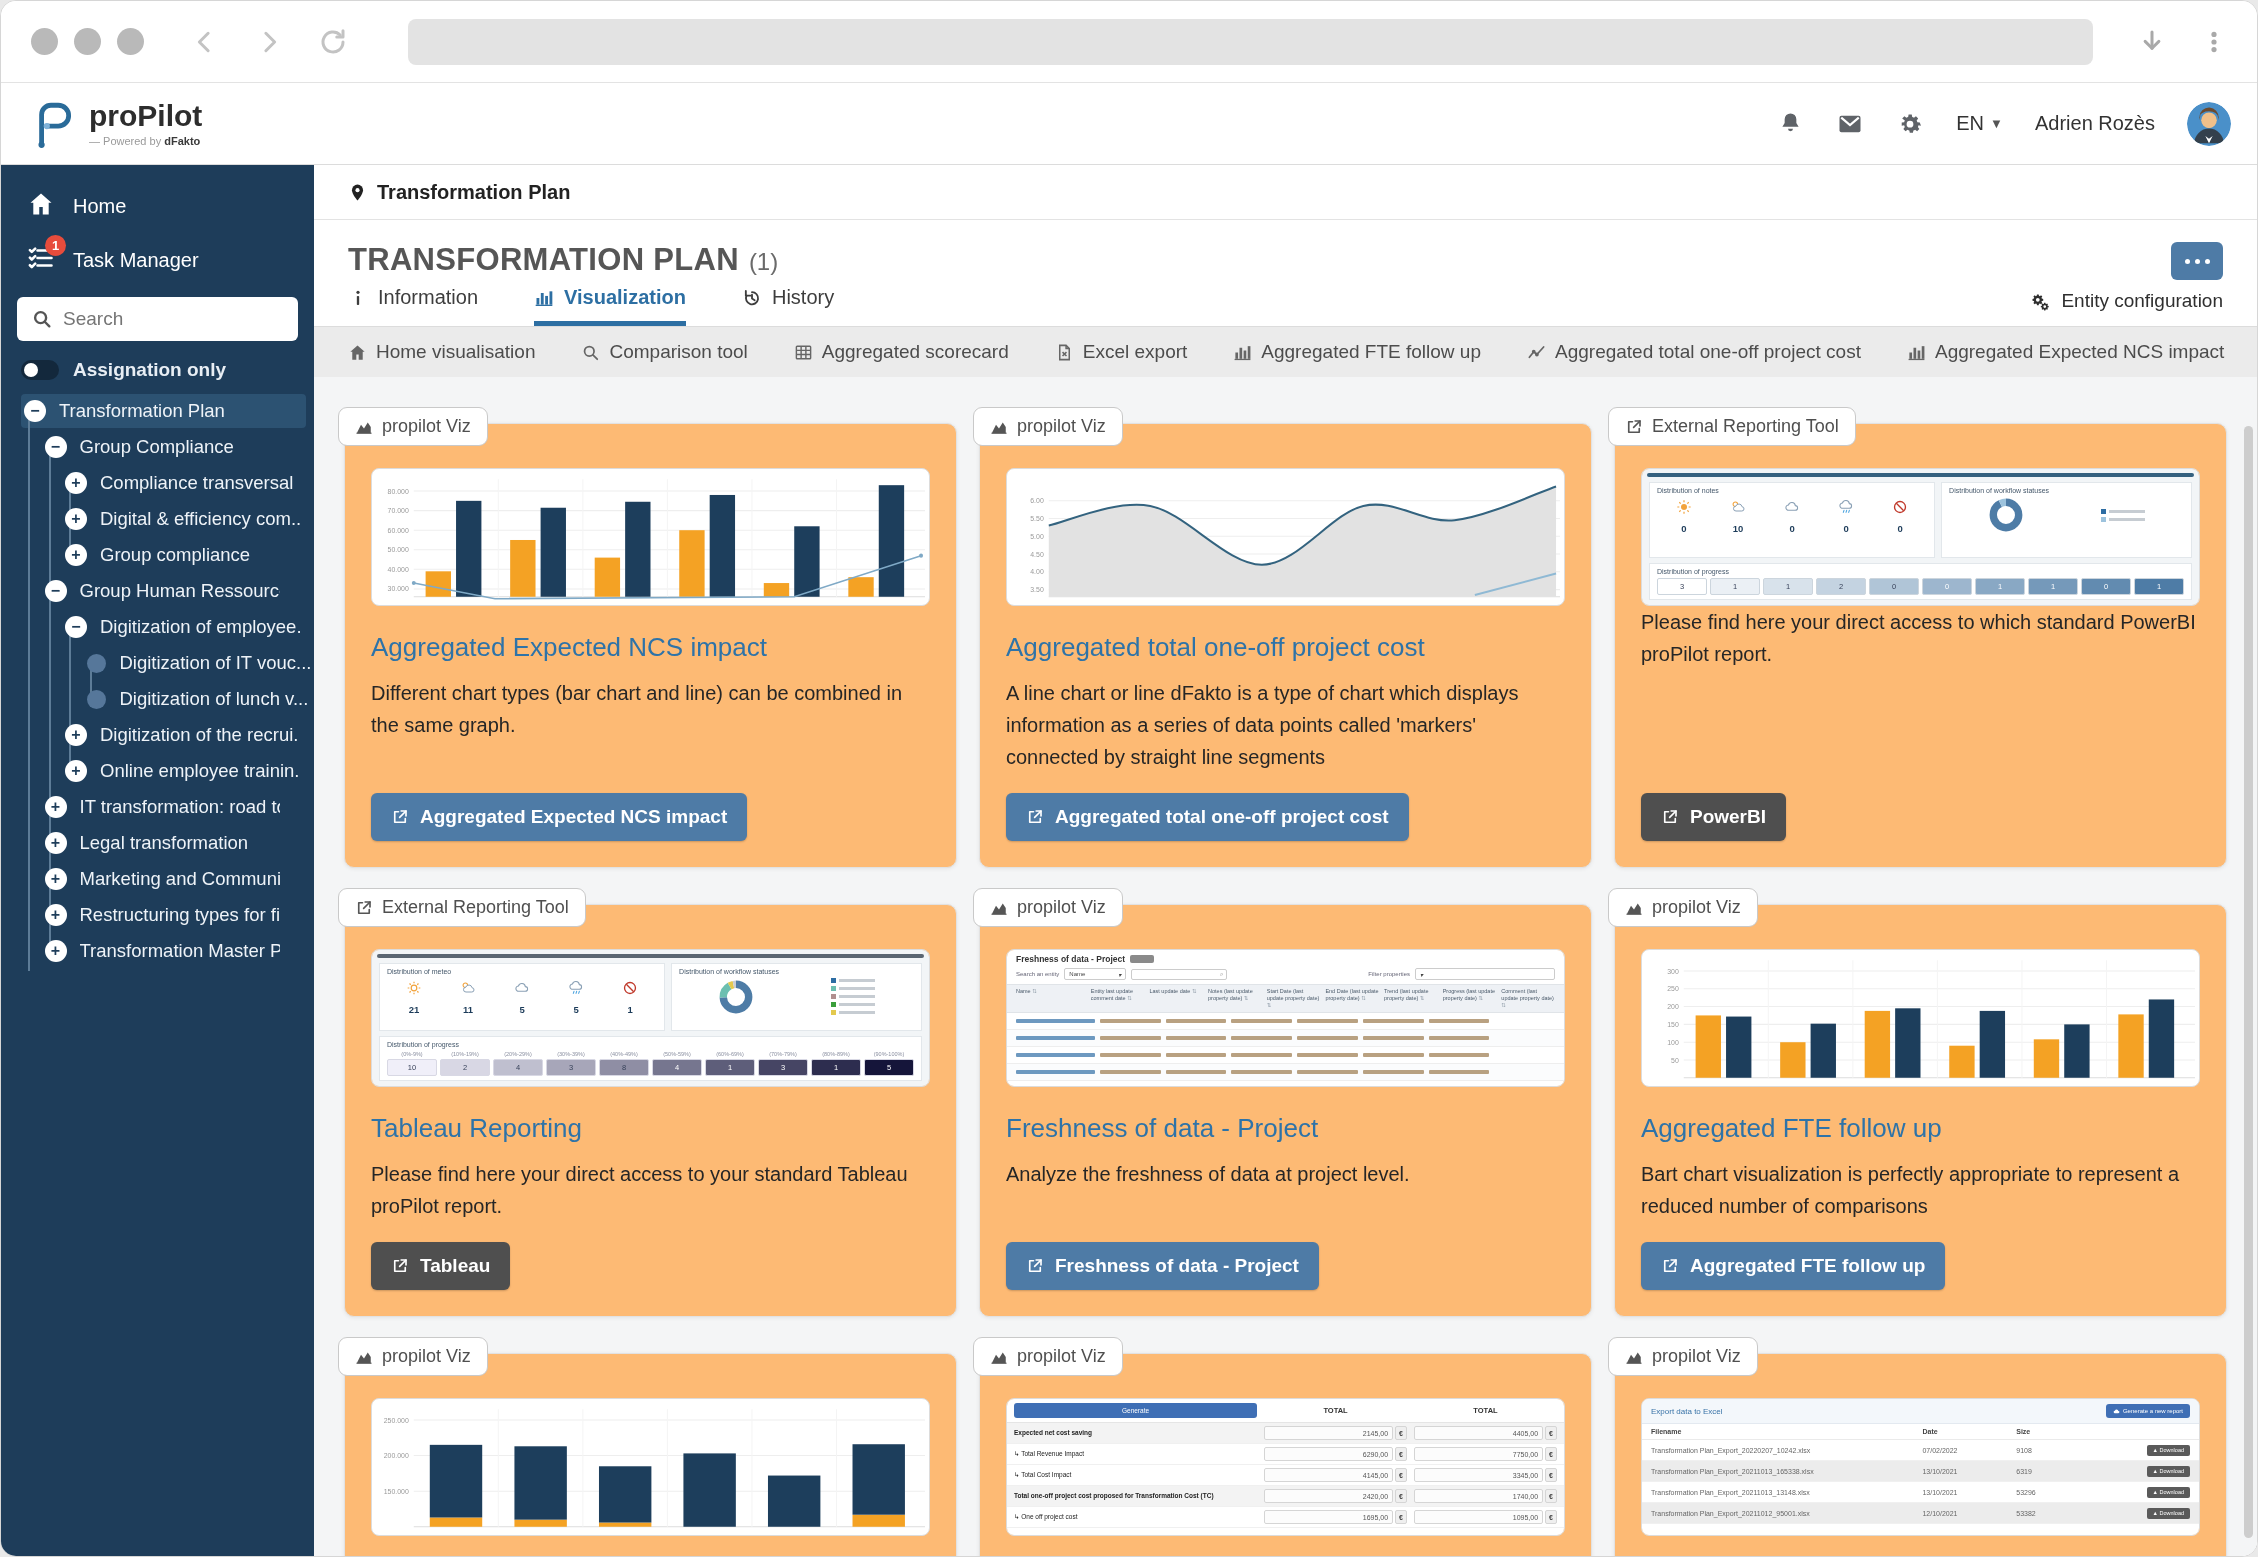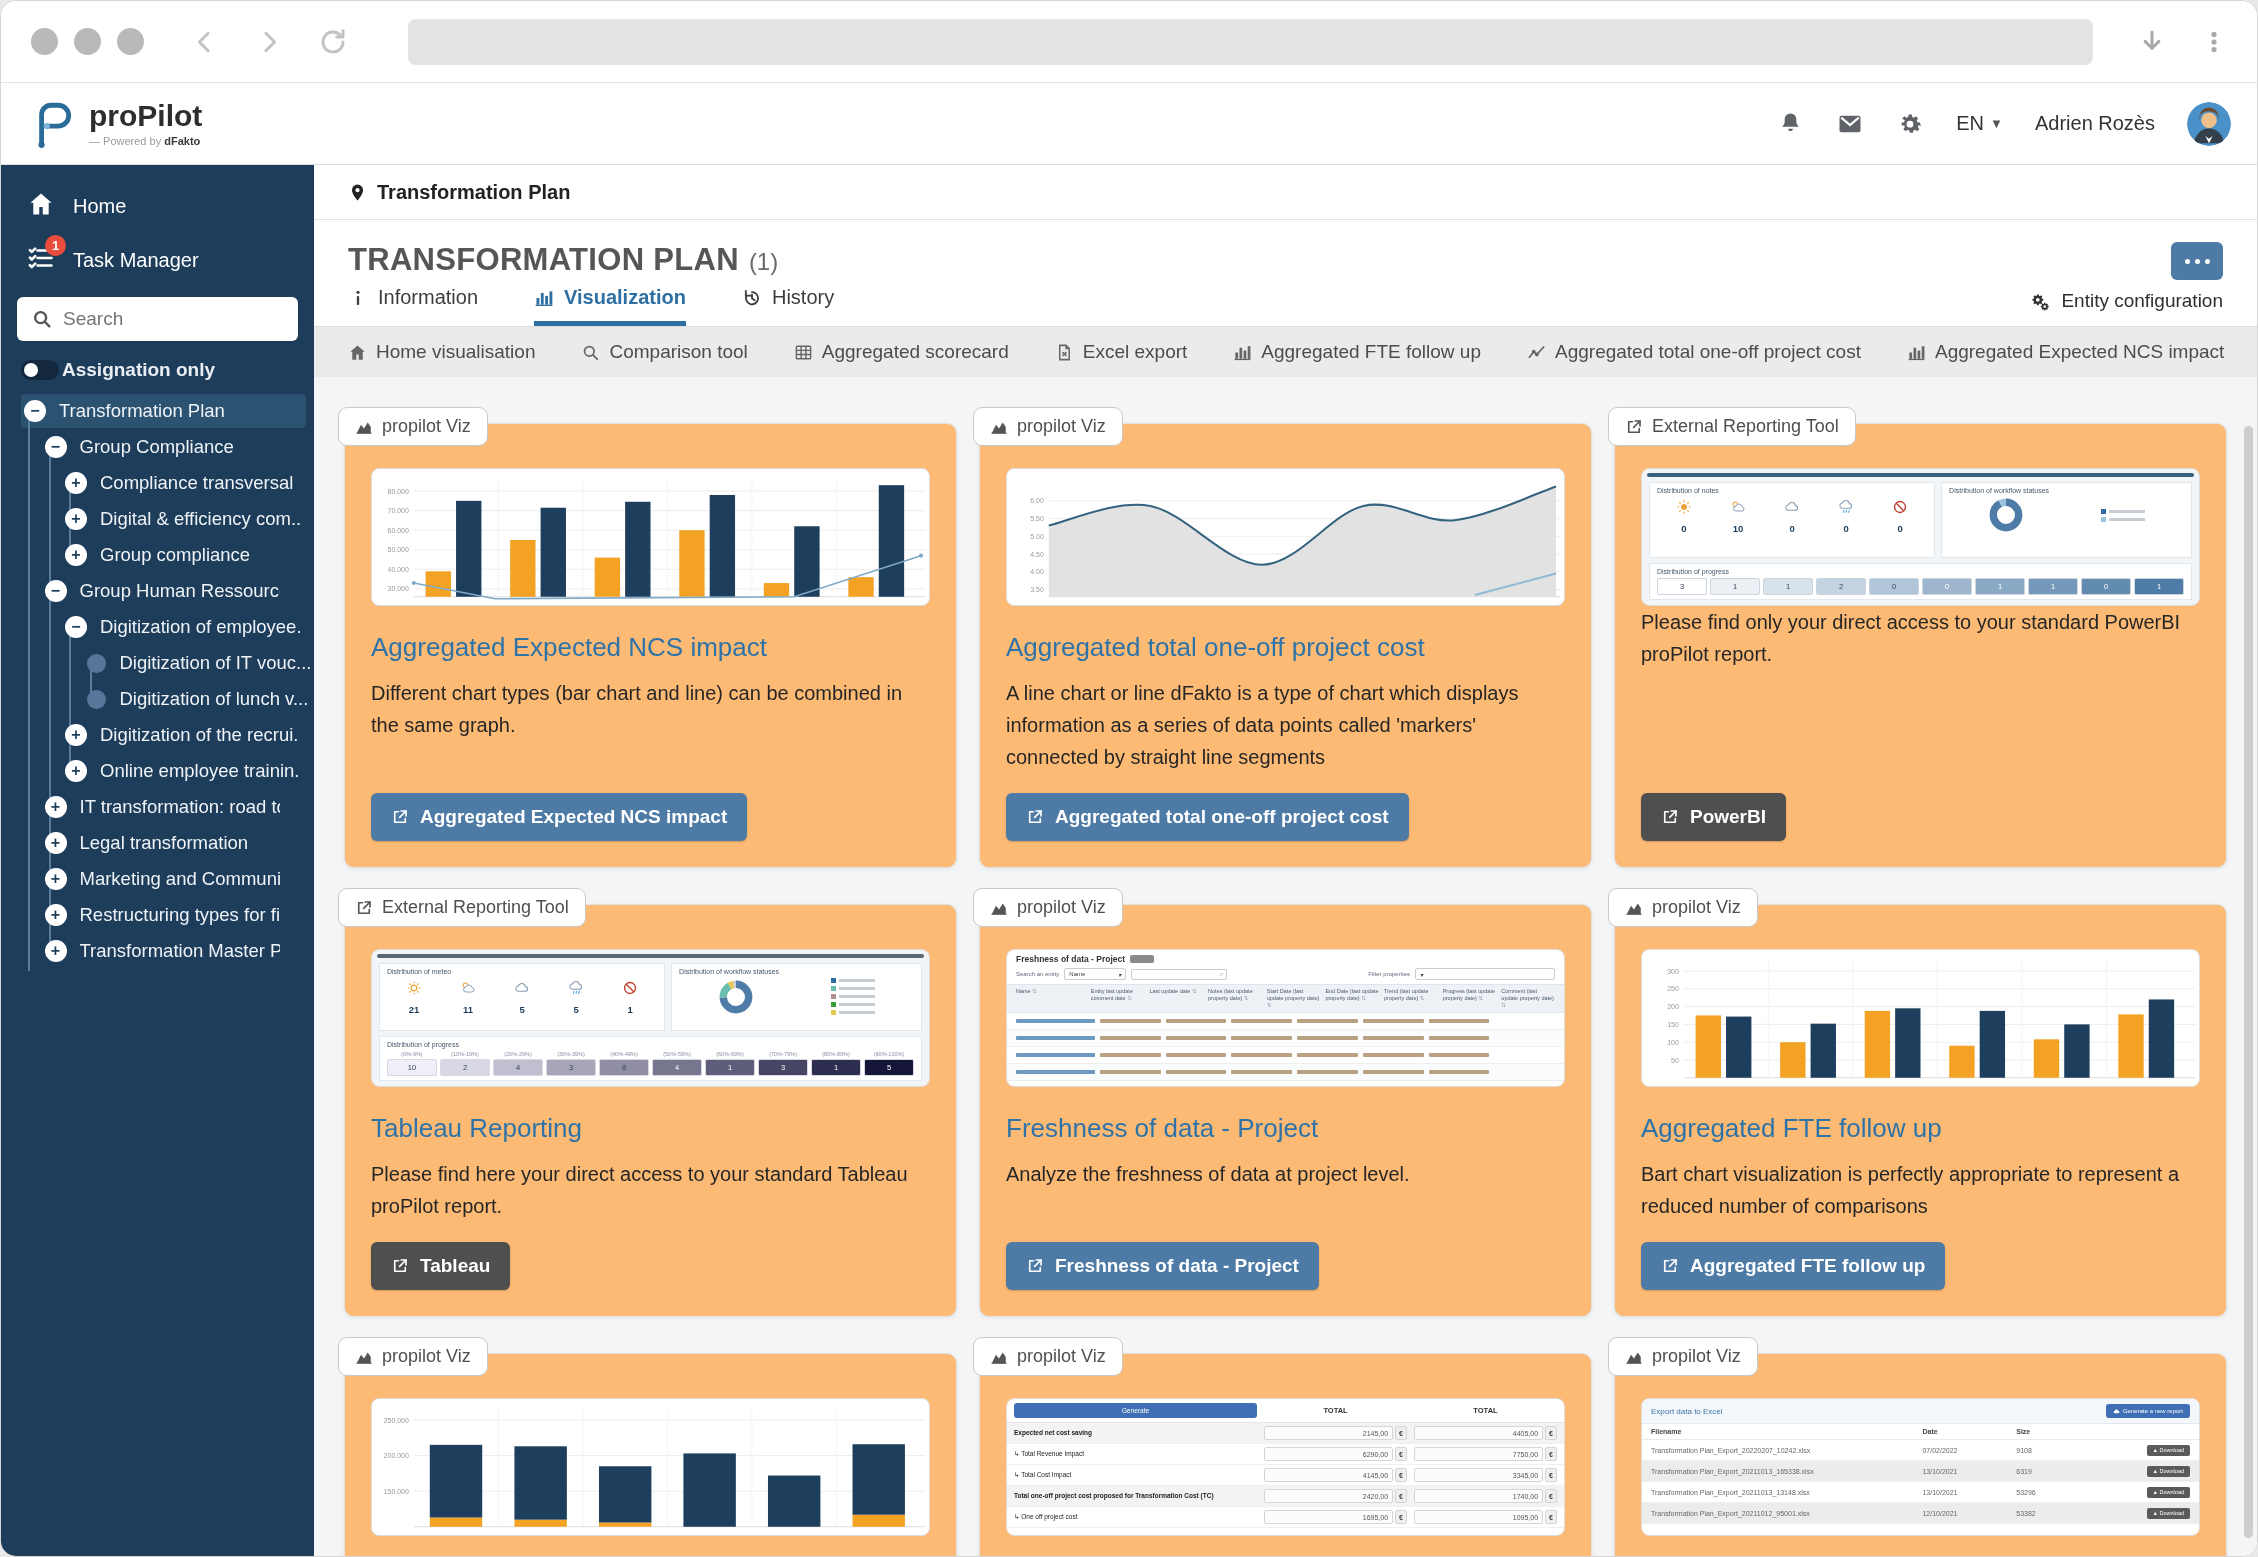--- a/index.html
+++ b/index.html
@@ -32,21 +32,21 @@
 
   
   .sidebar{width:313px;background:#1e3d5a;flex:none;padding-top:14px;position:relative;overflow:hidden;color:#eef3f8;}
   .side-item{height:54px;display:flex;align-items:center;gap:18px;padding:0 26px;font-size:20px;color:#fff;cursor:pointer;}
   .side-ic{position:relative;color:#fff;}
   .badge{position:absolute;top:-9px;right:-11px;background:#e74c3c;color:#fff;min-width:21px;height:21px;border-radius:50%;font-size:13px;font-weight:700;display:flex;align-items:center;justify-content:center;}
   .search-wrap{margin:10px 16px 6px;position:relative;}
   .search-wrap input{width:100%;height:44px;border:none;border-radius:6px;padding:0 14px 0 46px;font-size:19px;color:#444;outline:none;font-family:inherit;background:#fff;}
   .search-wrap input::placeholder{color:#757575;}
   .search-ic{position:absolute;left:14px;top:11px;color:#555;}
-  .toggle-row{display:flex;align-items:center;gap:3px;margin:18px 20px 4px;}
+  .toggle-row{display:flex;align-items:center;gap:14px;margin:18px 20px 4px;}
   .tog{width:38px;height:20px;border-radius:10px;background:#13283c;position:relative;flex:none;cursor:pointer;}
   .tog::after{content:'';position:absolute;left:3px;top:3px;width:14px;height:14px;border-radius:50%;background:#fff;}
   .toggle-lbl{font-size:19px;color:#e8eef4;font-weight:600;}
   .tree{position:relative;margin-top:12px;}
   .tree-item{height:36px;display:flex;align-items:center;position:relative;font-size:18.5px;color:#eef3f8;cursor:pointer;white-space:nowrap;}
   .tree-item .lbl{margin-left:13px;position:relative;z-index:2;overflow:hidden;max-width:200px;}
   .tree-item.sel::before{content:'';position:absolute;left:20px;right:8px;top:1px;bottom:1px;background:#2c5272;border-radius:4px;z-index:0;}
   .tc{width:22px;height:22px;border-radius:50%;background:#fff;color:#1e3d5a;display:flex;align-items:center;justify-content:center;font-size:16px;font-weight:700;flex:none;position:relative;z-index:2;line-height:1;}
   .tc.leaf{background:#56779a;width:19px;height:19px;margin:0 1px;}
   .rail{position:absolute;width:2px;background:#5d7c97;z-index:1;}
@@ -695,21 +695,21 @@
                       <span class="bi-box" style="background:#b0c5d7;color:#38425a">0</span>
                       <span class="bi-box" style="background:#9db6ce;color:#fff">0</span>
                       <span class="bi-box" style="background:#89a8c4;color:#fff">1</span>
                       <span class="bi-box" style="background:#7599ba;color:#fff">1</span>
                       <span class="bi-box" style="background:#628bb0;color:#fff">0</span>
                       <span class="bi-box" style="background:#4e7ca6;color:#fff">1</span>
                     </div>
                   </div>
   </div>
               </div>
-    <p class="card-desc">Please find only your direct access to your standard PowerBI proPilot report.</p>
+    <p class="card-desc">Please find here your direct access to which standard PowerBI proPilot report.</p>
     <button class="card-btn dark">
                 <span class="ic" style="font-size:18px">
                   <svg width="1em" height="1em" viewBox="0 0 24 24" fill="none" stroke="currentColor" stroke-width="2.2" stroke-linecap="round" stroke-linejoin="round">
                     <path d="M10 5H5v14h14v-5"></path>
                     <path d="M13.5 4H20v6.5"></path>
                     <path d="M20 4 11.5 12.5"></path>
                   </svg>
                 </span>
                 <span>PowerBI</span>
               </button>

